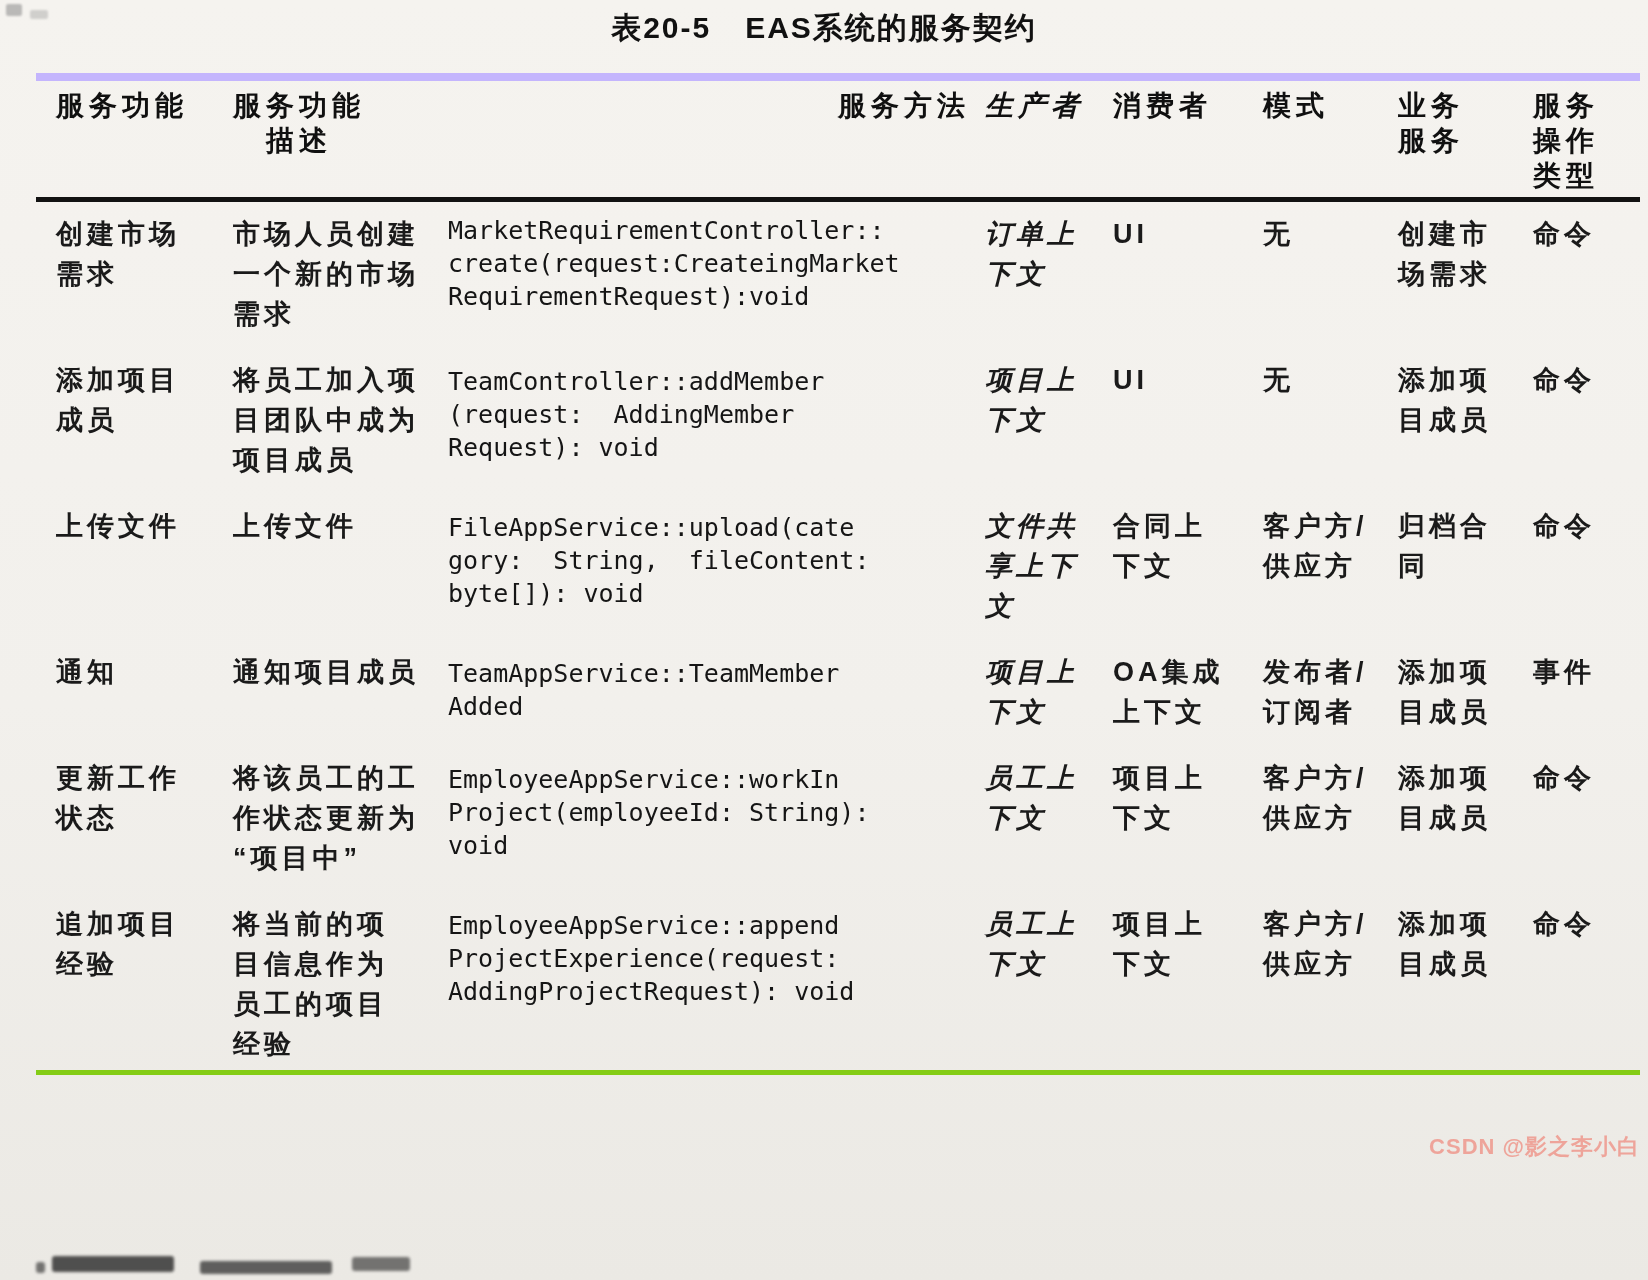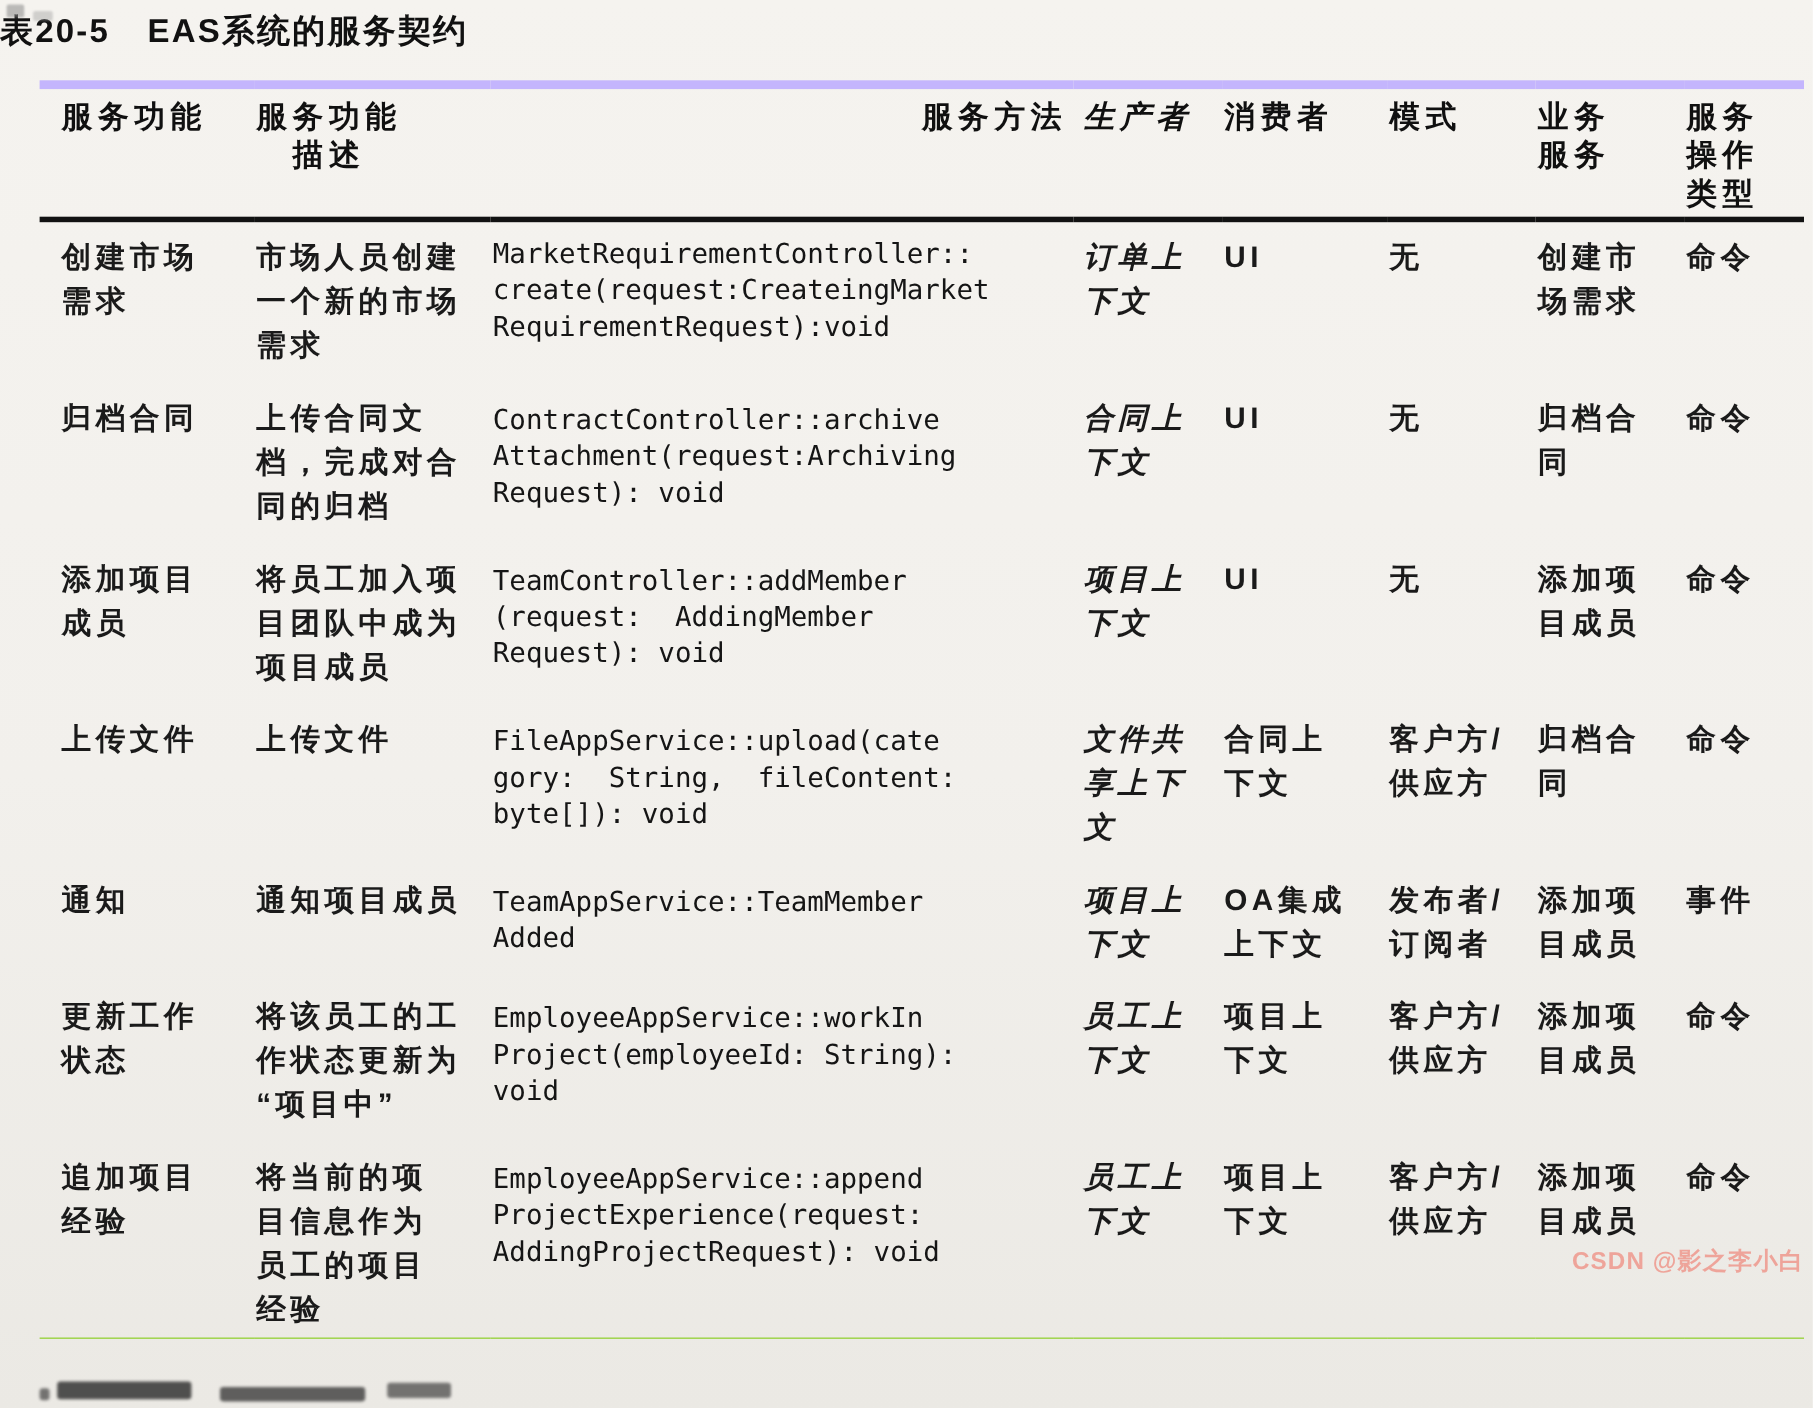--- a/index.html
+++ b/index.html
@@ -5,20 +5,21 @@
   html,body { margin:0; padding:0; }
   body {
     width:1648px; height:1280px;
     position:relative; overflow:hidden;
     background: linear-gradient(180deg,#f5f3ef 0%, #f2f0ec 55%, #ebe9e4 100%);
     font-family:"Liberation Sans","DejaVu Sans",sans-serif;
     color:#161616;
     -webkit-font-smoothing:antialiased;
   }
   .title-row {
+    text-align:center;
     padding-top:8px;
     margin:0 0 24px 0;
     font-size:30px;
     font-weight:700;
     letter-spacing:2px;
     color:#111;
   }
   .title-gap { display:inline-block; width:34px; }
 
   table.contract {
@@ -59,21 +60,21 @@
     font-weight:500;
     line-height:33px;
     letter-spacing:0;
     white-space:pre;
     padding-top:5px;
     color:#151515;
   }
   th:first-child, td:first-child { padding-left:20px; }
   th:nth-child(4), td:nth-child(4) { padding-left:9px;font-style:italic; }
   tbody tr:first-child td { padding-top:12px; }
-  tbody tr:last-child td { padding-bottom:6px; border-bottom:1px solid #84cc16; }
+  tbody tr:last-child td { padding-bottom:6px; border-bottom:5px solid #84cc16; }
 
   .watermark {
     position:absolute;
     top:1132px; right:8px;
     font-size:22px;
     font-weight:600;
     letter-spacing:1px;
     color:rgba(238,160,150,0.95);
     z-index:5;
   }
@@ -134,36 +135,20 @@
 RequirementRequest):void</td>
         <td>订单上
 下文</td>
         <td>UI</td>
         <td>无</td>
         <td>创建市
 场需求</td>
         <td>命令</td>
       </tr>
       <tr>
-        <td>归档合同</td>
-        <td>上传合同文
-档，完成对合
-同的归档</td>
-        <td class="code">ContractController::archive
-Attachment(request:Archiving
-Request): void</td>
-        <td>合同上
-下文</td>
-        <td>UI</td>
-        <td>无</td>
-        <td>归档合
-同</td>
-        <td>命令</td>
-      </tr>
-      <tr>
         <td>添加项目
 成员</td>
         <td>将员工加入项
 目团队中成为
 项目成员</td>
         <td class="code">TeamController::addMember
 (request:  AddingMember
 Request): void</td>
         <td>项目上
 下文</td>

